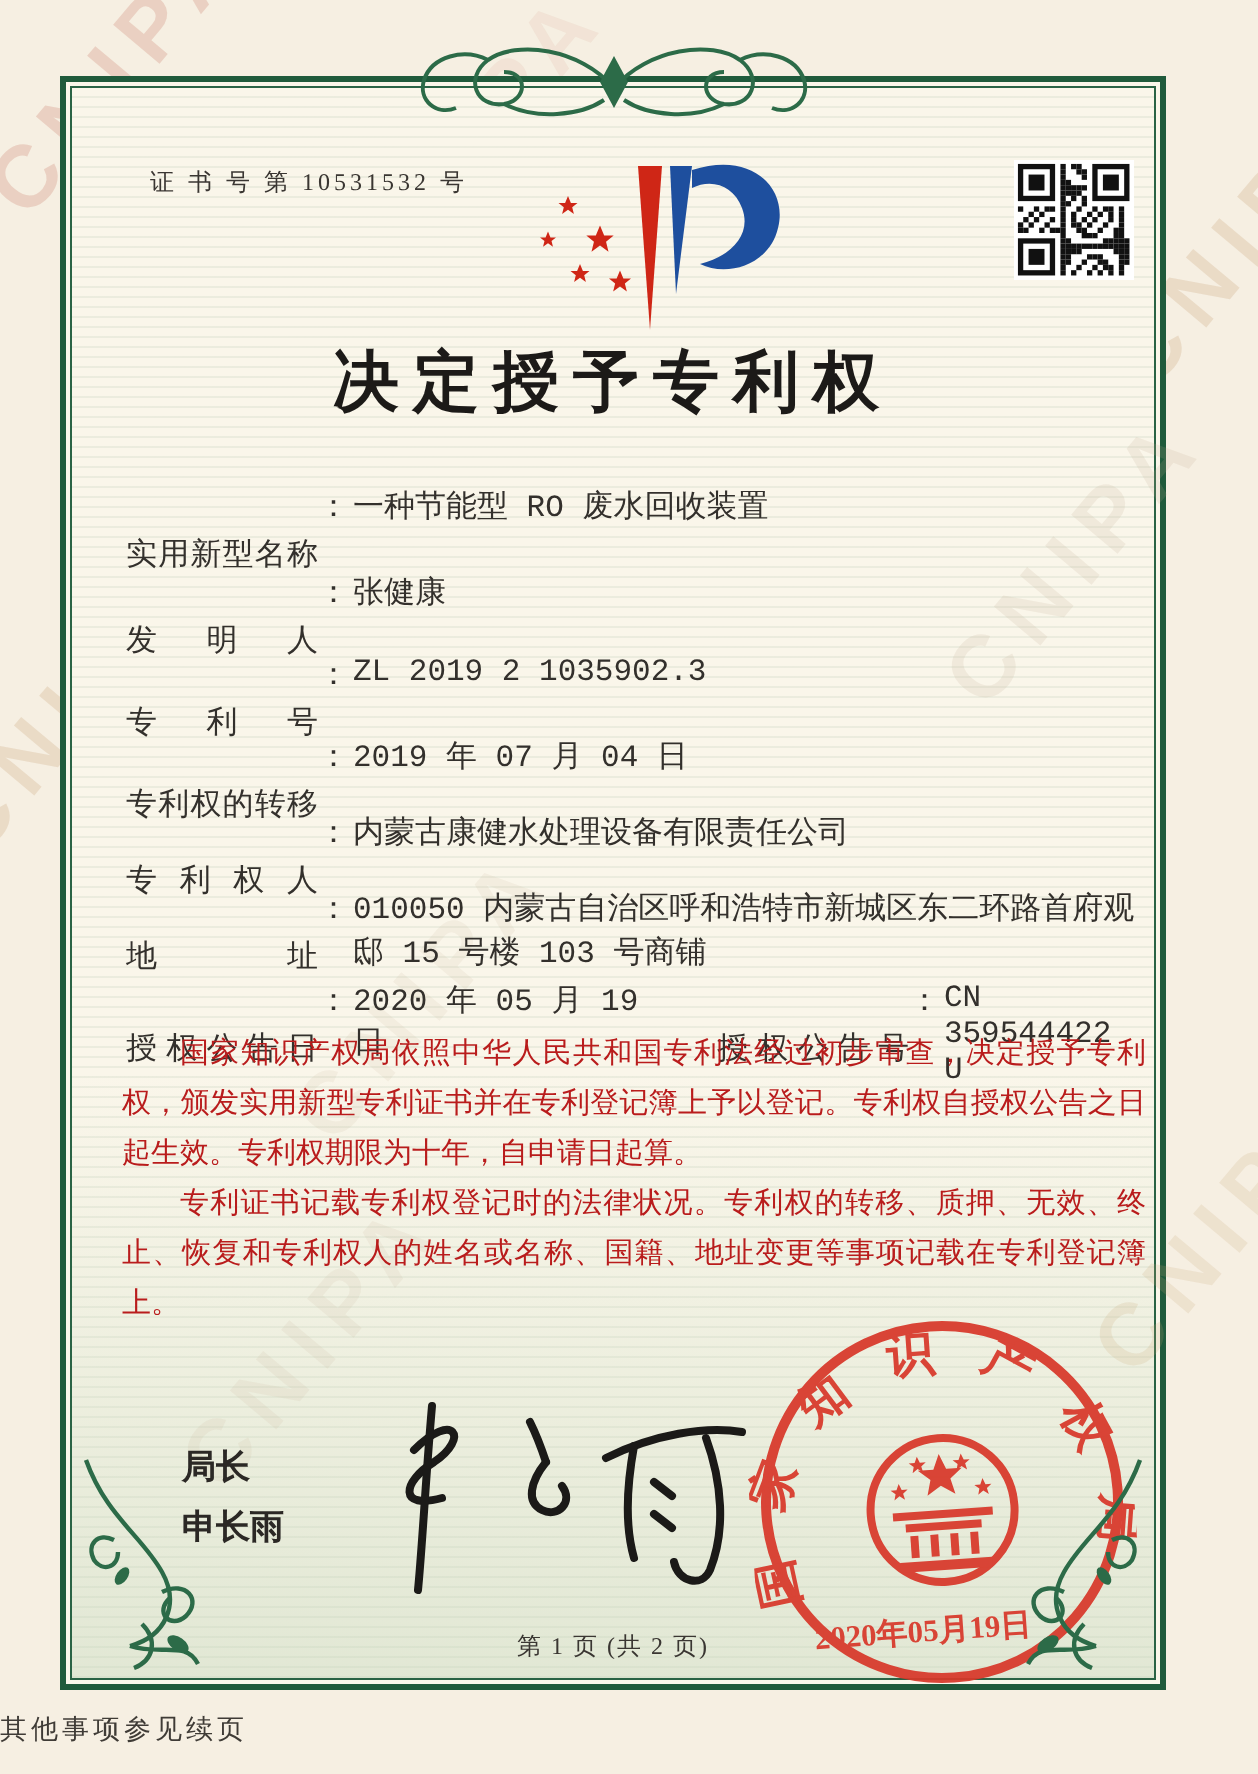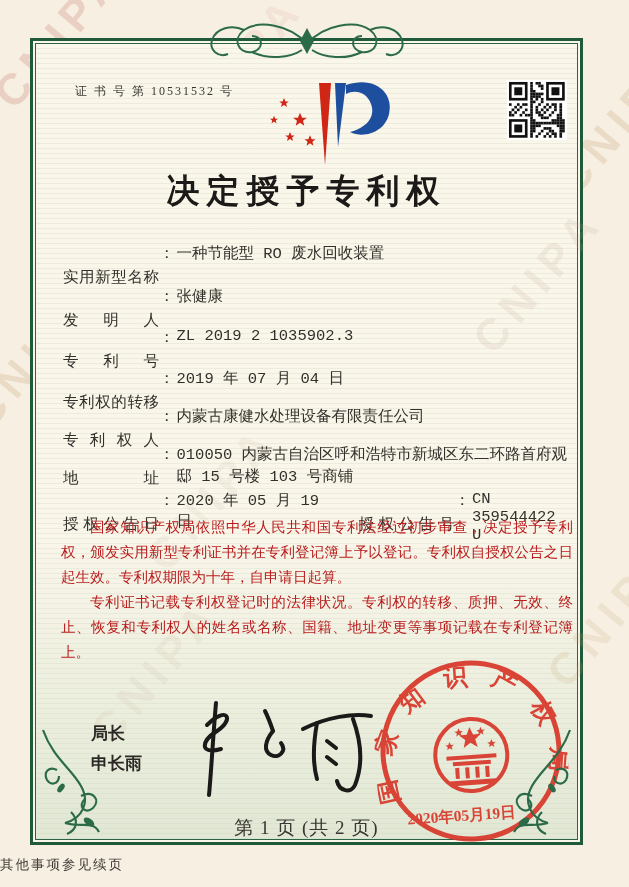--- a/index.html
+++ b/index.html
@@ -57,21 +57,21 @@
   .body-text{position:absolute;left:28px;top:474px;width:512px;font-size:14.5px;
              line-height:25px;text-align:justify;color:#b91c1c;}
   .body-text p{margin:0;text-indent:2em;}
 
   .signer{position:absolute;left:58px;top:678px;font-size:17px;font-weight:700;color:#2b2825;line-height:30px;}
   .signature{position:absolute;left:136px;top:652px;}
 
   .seal{position:absolute;left:342px;top:614px;opacity:.93;transform:rotate(-4deg);}
 
   .page-indicator{position:absolute;left:0;top:774px;width:100%;text-align:center;
-                  font-size:19px;letter-spacing:1px;color:#3a3632;}
+                  font-size:12px;letter-spacing:1px;color:#3a3632;}
   .footer-note{position:absolute;left:0;top:856px;width:100%;text-align:left;
                font-size:13.5px;letter-spacing:2px;color:#3f3b36;z-index:3;}
 
   .ornament-top{position:absolute;left:50%;top:-27px;transform:translateX(-50%);z-index:4;}
   .flourish{position:absolute;bottom:4px;z-index:4;}
   .flourish.br{right:4px;}
   .flourish.bl{left:4px;transform:scaleX(-1);}
 </style>
 </head>
 <body>

